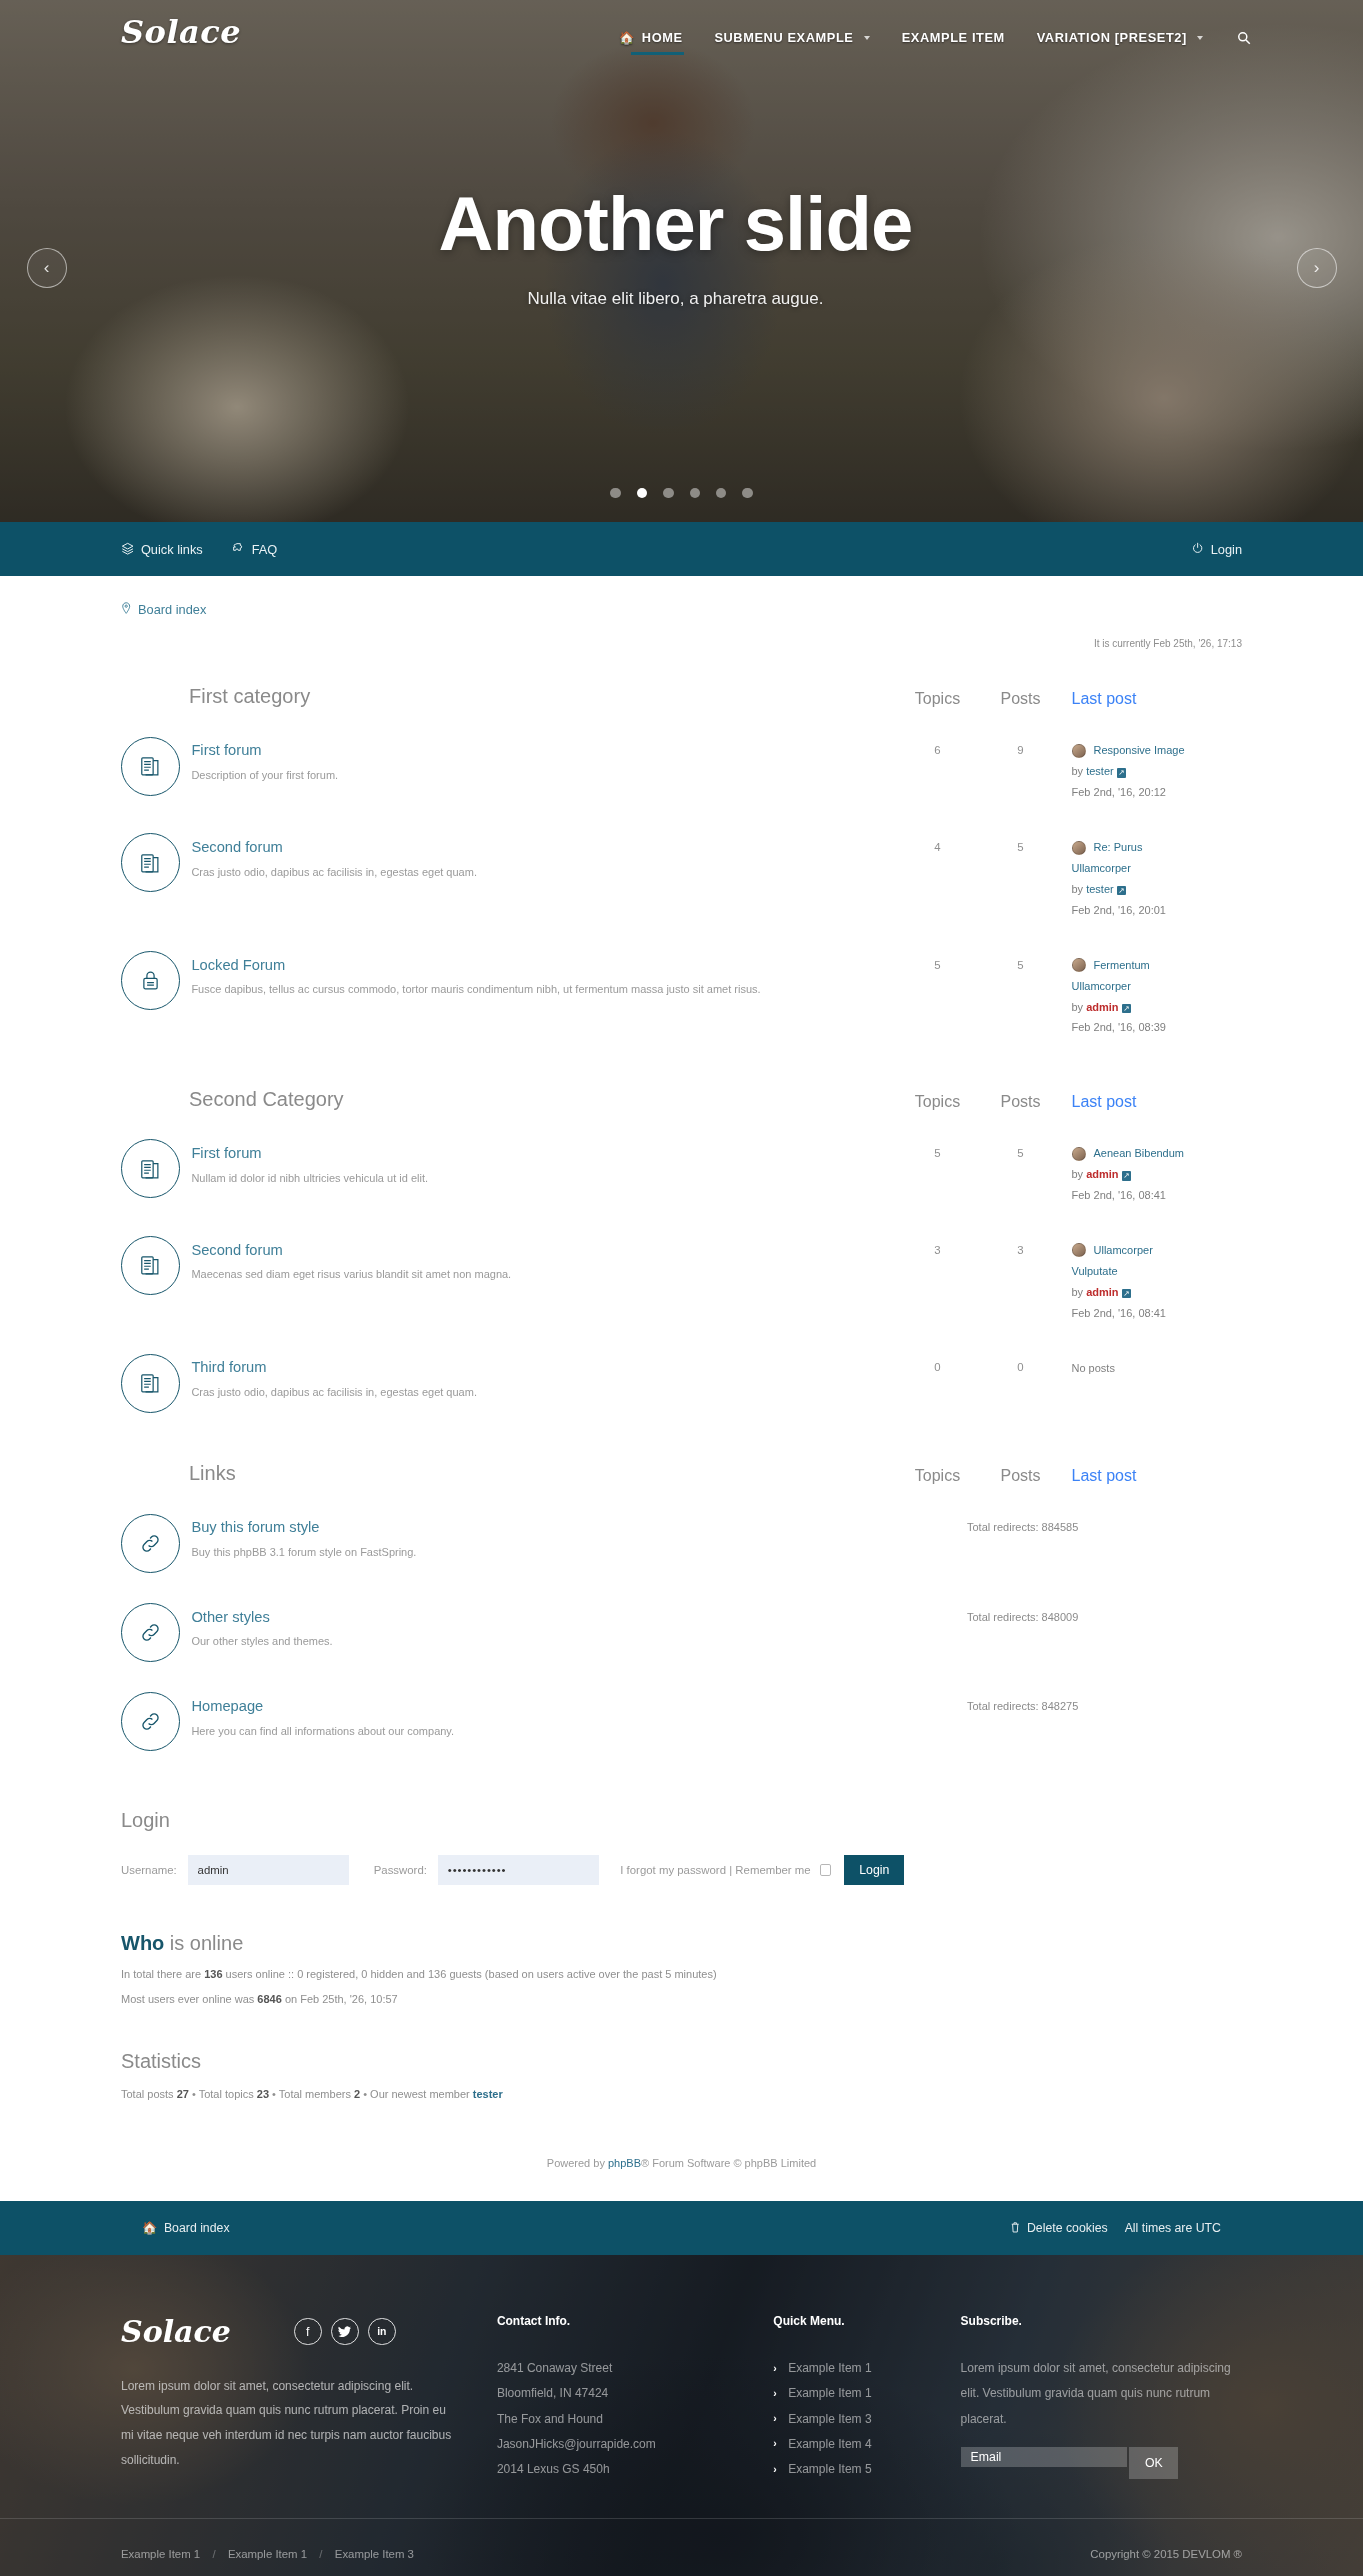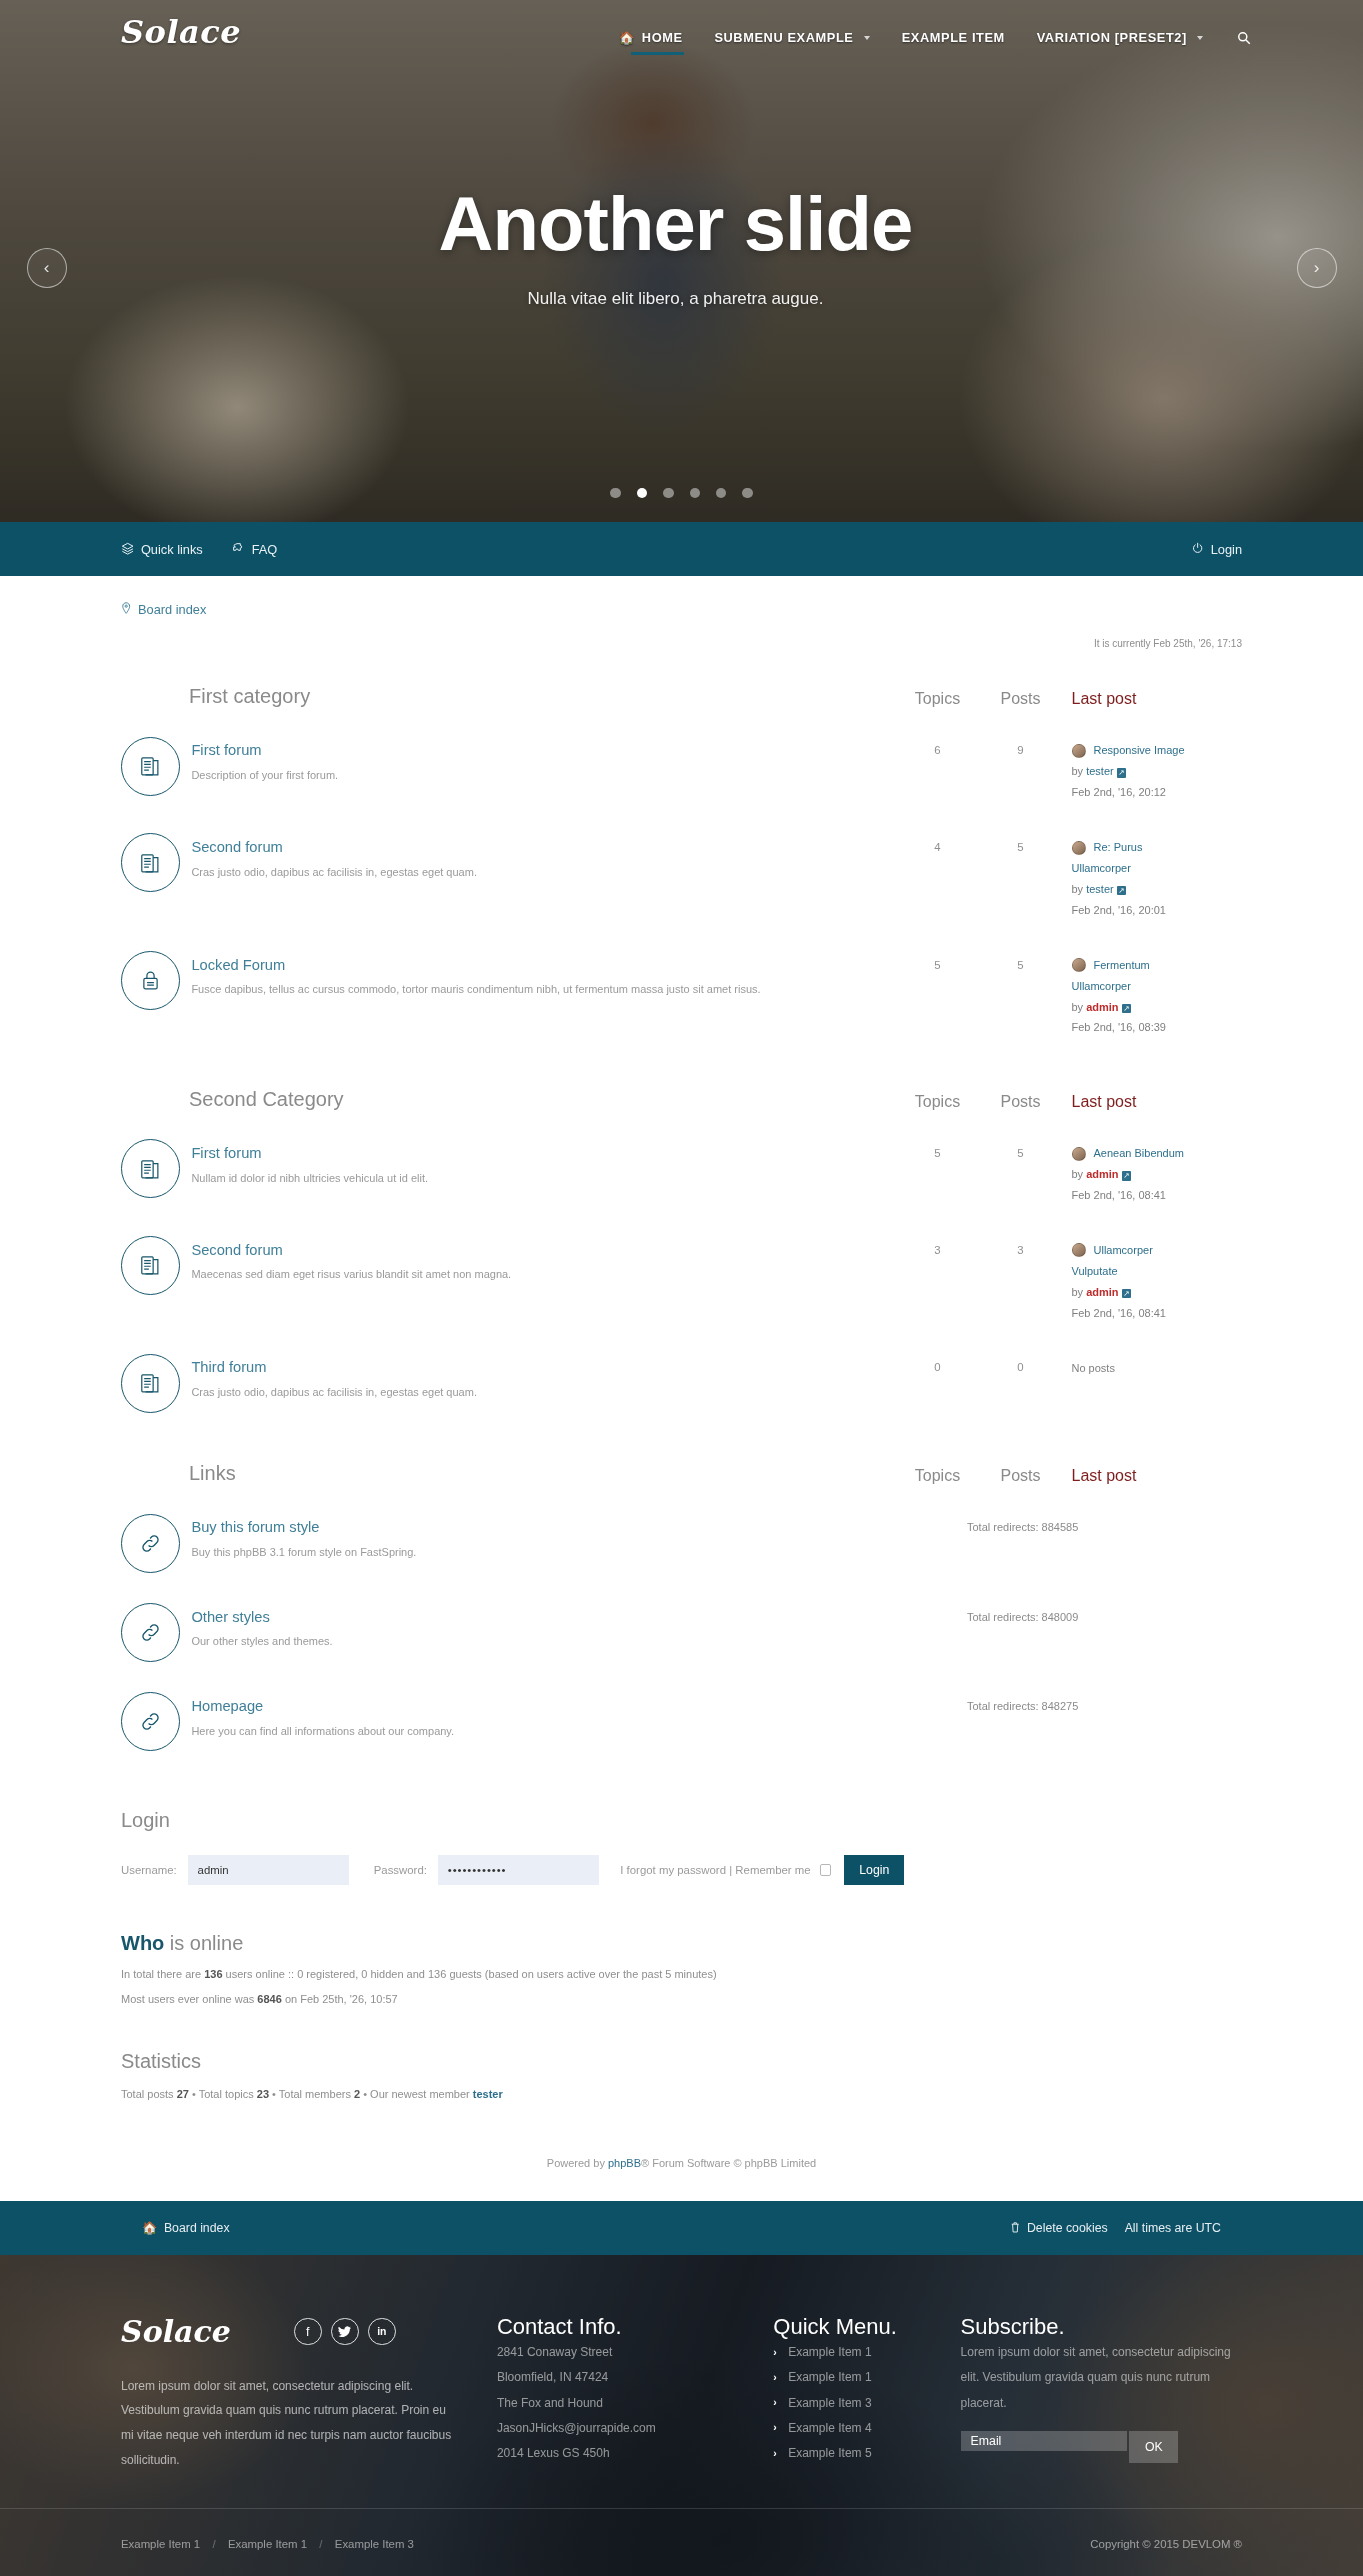--- a/index.html
+++ b/index.html
@@ -111,21 +111,21 @@
   .breadcrumb { padding-top: 25.6px; display: flex; align-items: center; gap: 6.6px;
                 font-size: 12.8px; color: #3f7f98; cursor: pointer; }
   .rightdate { text-align: right; font-size: 10px; color: #8d8d8d; padding-top: 21px; }
 
   .cat { margin-top: 23px; }
   .cat-head {
     display: flex; align-items: flex-end; padding: 13.3px 0 11.4px 0;
   }
   .cat-title { flex: 1; font-size: 20px; color: #8a8a8a; font-weight: 400; padding-left: 68px; }
   .col-topics, .col-posts { width: 83px; text-align: center; font-size: 16px; color: #8a8a8a; }
-  .col-last { width: 180px; font-size: 16px; color: #7f1d1d; padding-left: 9.5px; }
+  .col-last { width: 180px; font-size: 16px; color: #3b82f6; padding-left: 9.5px; }
 
   .frow { display: flex; align-items: flex-start; padding: 17px 0 13.3px 0; }
   .ficon {
     width: 59px; height: 59px; border-radius: 50%;
     border: 0.9px solid #17566b; flex: 0 0 59px;
     display: flex; align-items: center; justify-content: center; margin-right: 11.4px;
   }
   .fmain { flex: 1; padding-top: 5.7px; }
   .fname { font-size: 14.7px; color: #3f7f98; cursor: pointer; }
   .fdesc { font-size: 11px; color: #9a9a9a; margin-top: 9.5px; line-height: 1.4; }
@@ -200,21 +200,21 @@
   .fcol2 { width: 279px; }
   .fcol3 { width: 189px; }
   .fcol4 { width: 284px; }
   .fbrand { font-family: "DejaVu Serif", serif; font-style: italic; font-weight: 700;
             font-size: 30px; color: #fff; display: inline-block; vertical-align: middle; }
   .socials { display: inline-flex; gap: 9.5px; margin-left: 59px; vertical-align: middle; }
   .soc { width: 27.5px; height: 27.5px; border-radius: 50%; border: 0.9px solid rgba(255,255,255,.85);
          display: flex; align-items: center; justify-content: center; color: #fff;
          font-size: 12.3px; cursor: pointer; }
   .ftext { margin-top: 24.6px; color: rgba(228,228,228,.72); font-size: 12px; line-height: 2.05; }
-  .fhead { color: #fff; font-size: 22px; font-weight: 400; }
+  .fhead { color: #fff; font-size: 12px; font-weight: 700; margin-bottom: 28px; }
   .fline { color: rgba(225,225,225,.62); font-size: 12px; line-height: 2.1; }
   .qm-item { display: flex; align-items: center; gap: 11.4px; color: rgba(225,225,225,.62);
              font-size: 12px; line-height: 2.1; cursor: pointer; }
   .qm-item .chev { color: #fff; font-size: 10.4px; font-weight: 700; }
   .subrow { display: flex; margin-top: 15px; }
   .subinput { background: rgba(255,255,255,.22); border: 0; height: 20px; width: 166px;
               padding: 0 10px; color: #fff; font-size: 12.3px;
               font-family: "Liberation Sans", sans-serif; }
   .subinput::placeholder { color: #ffffff; opacity: 1; }
   .subok { background: rgba(255,255,255,.22); border: 0; height: 32px; width: 49px;

